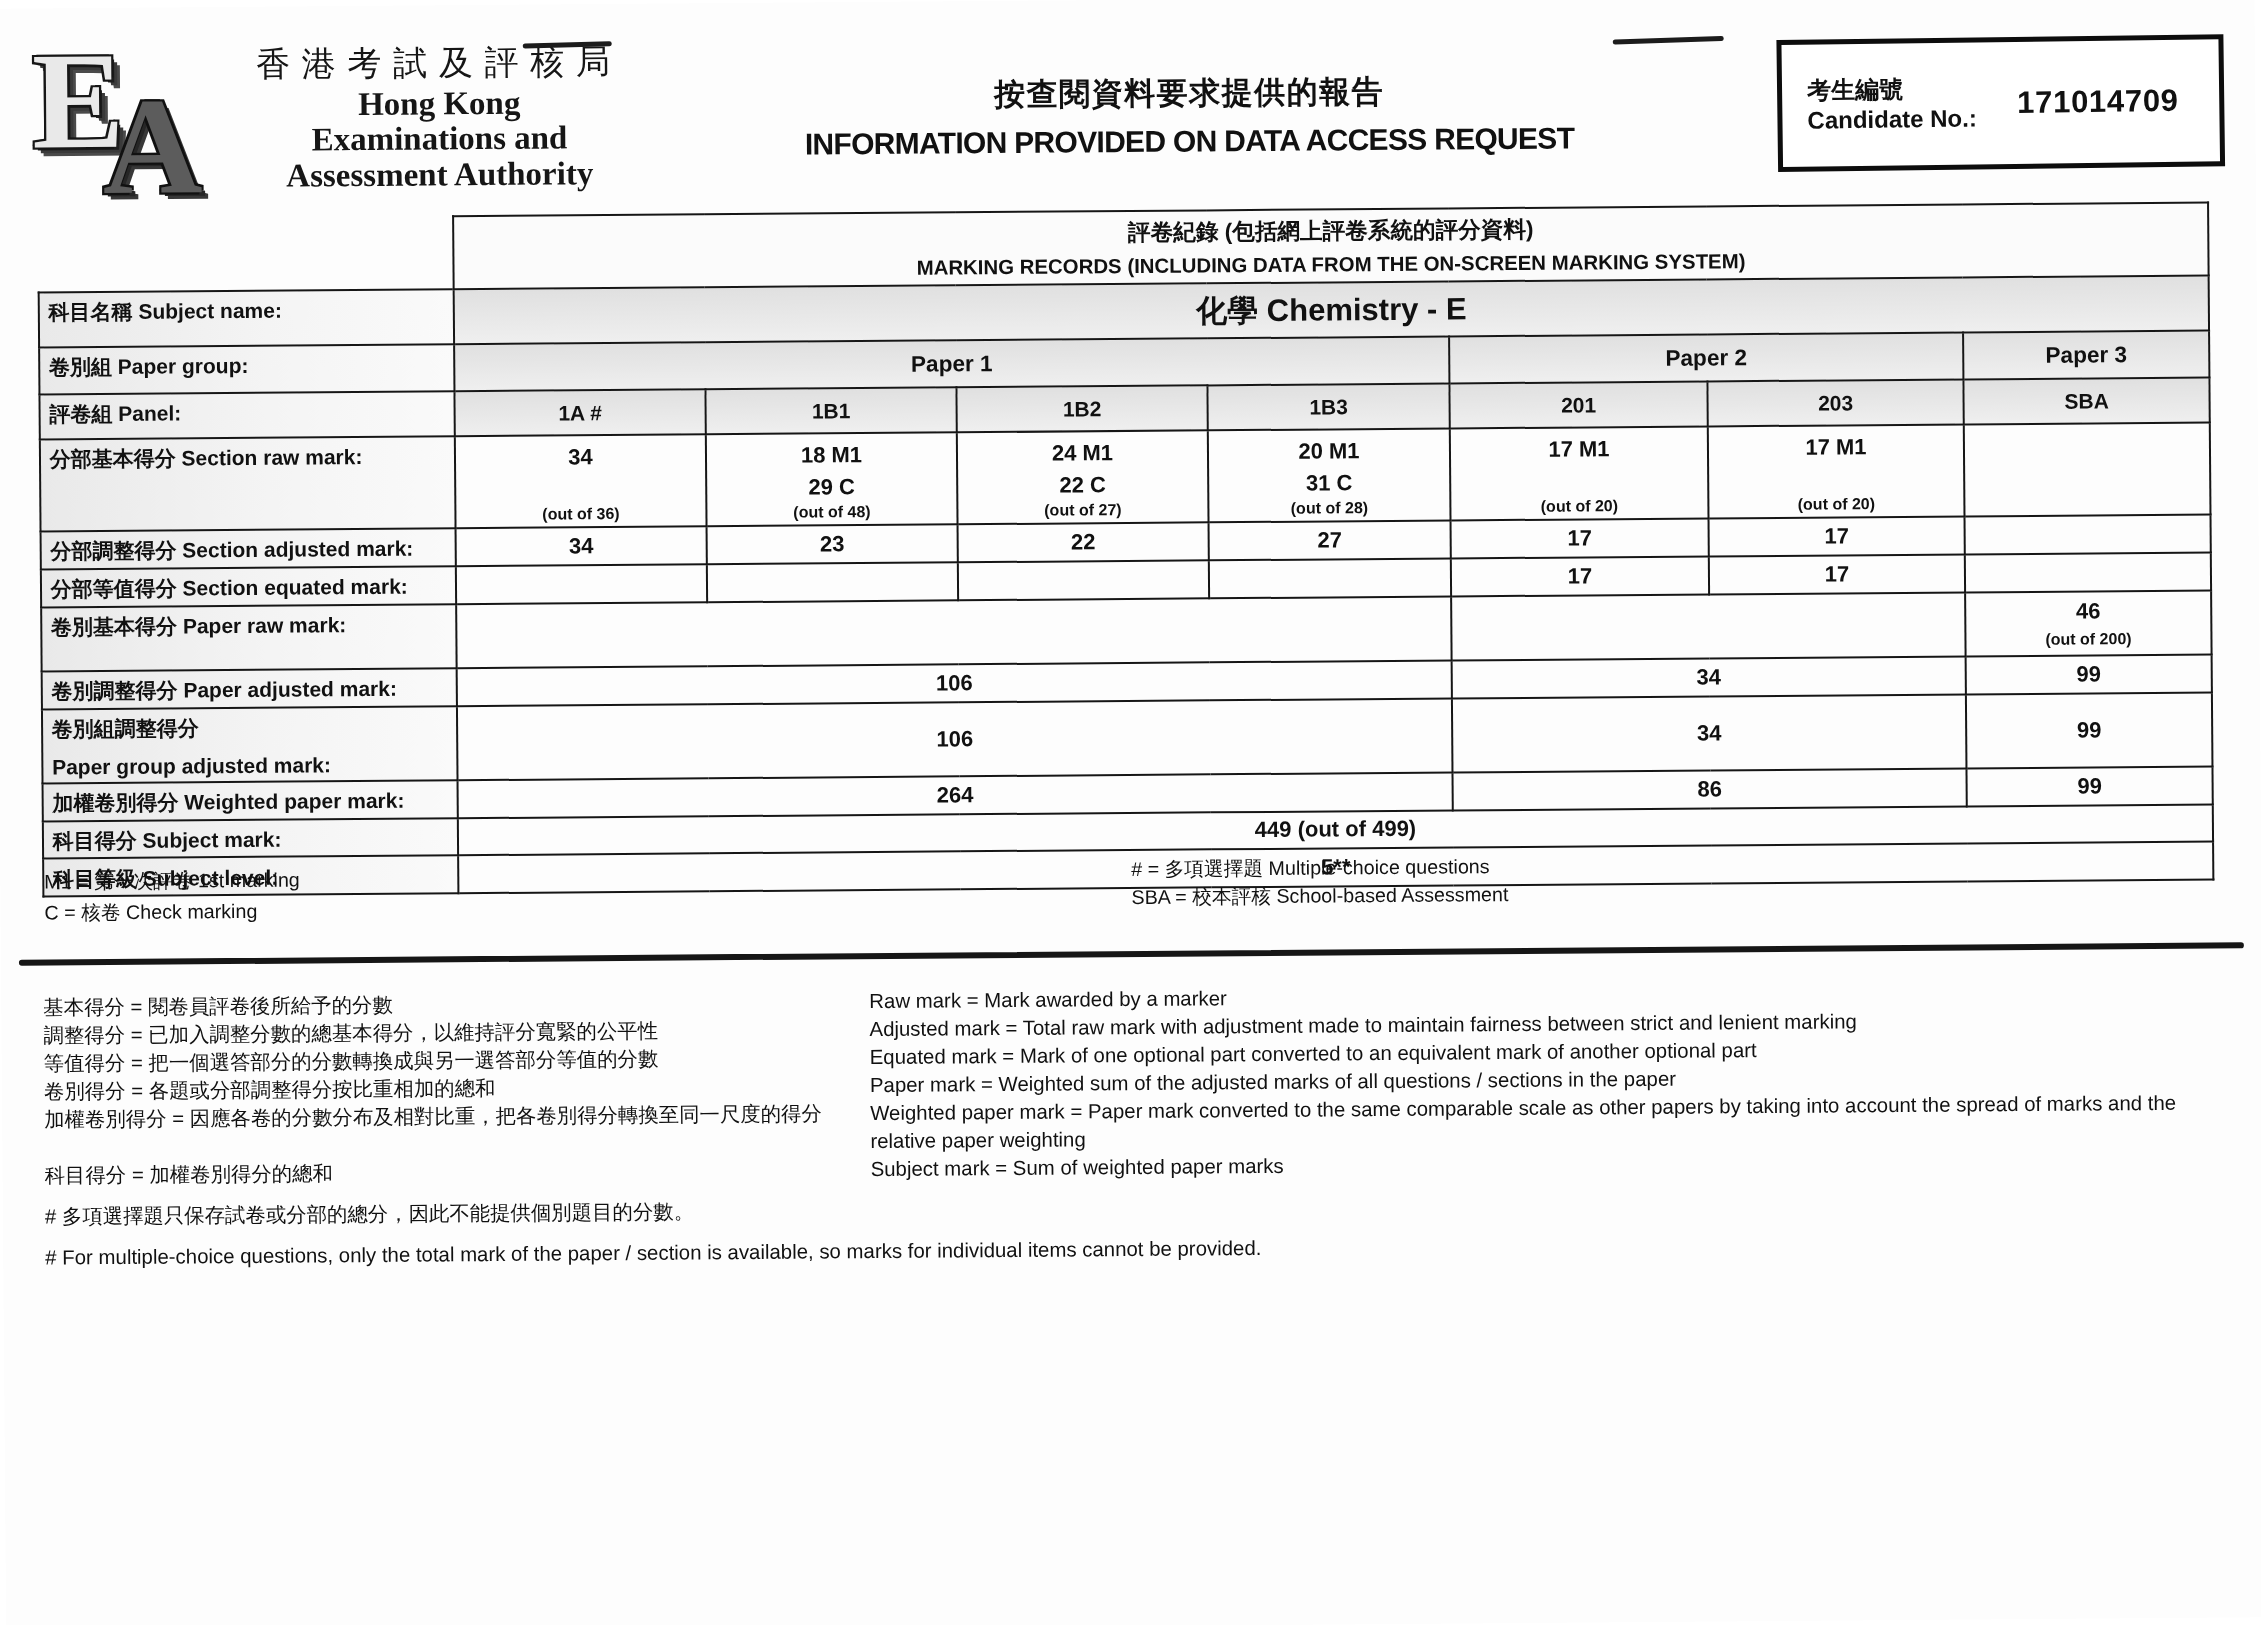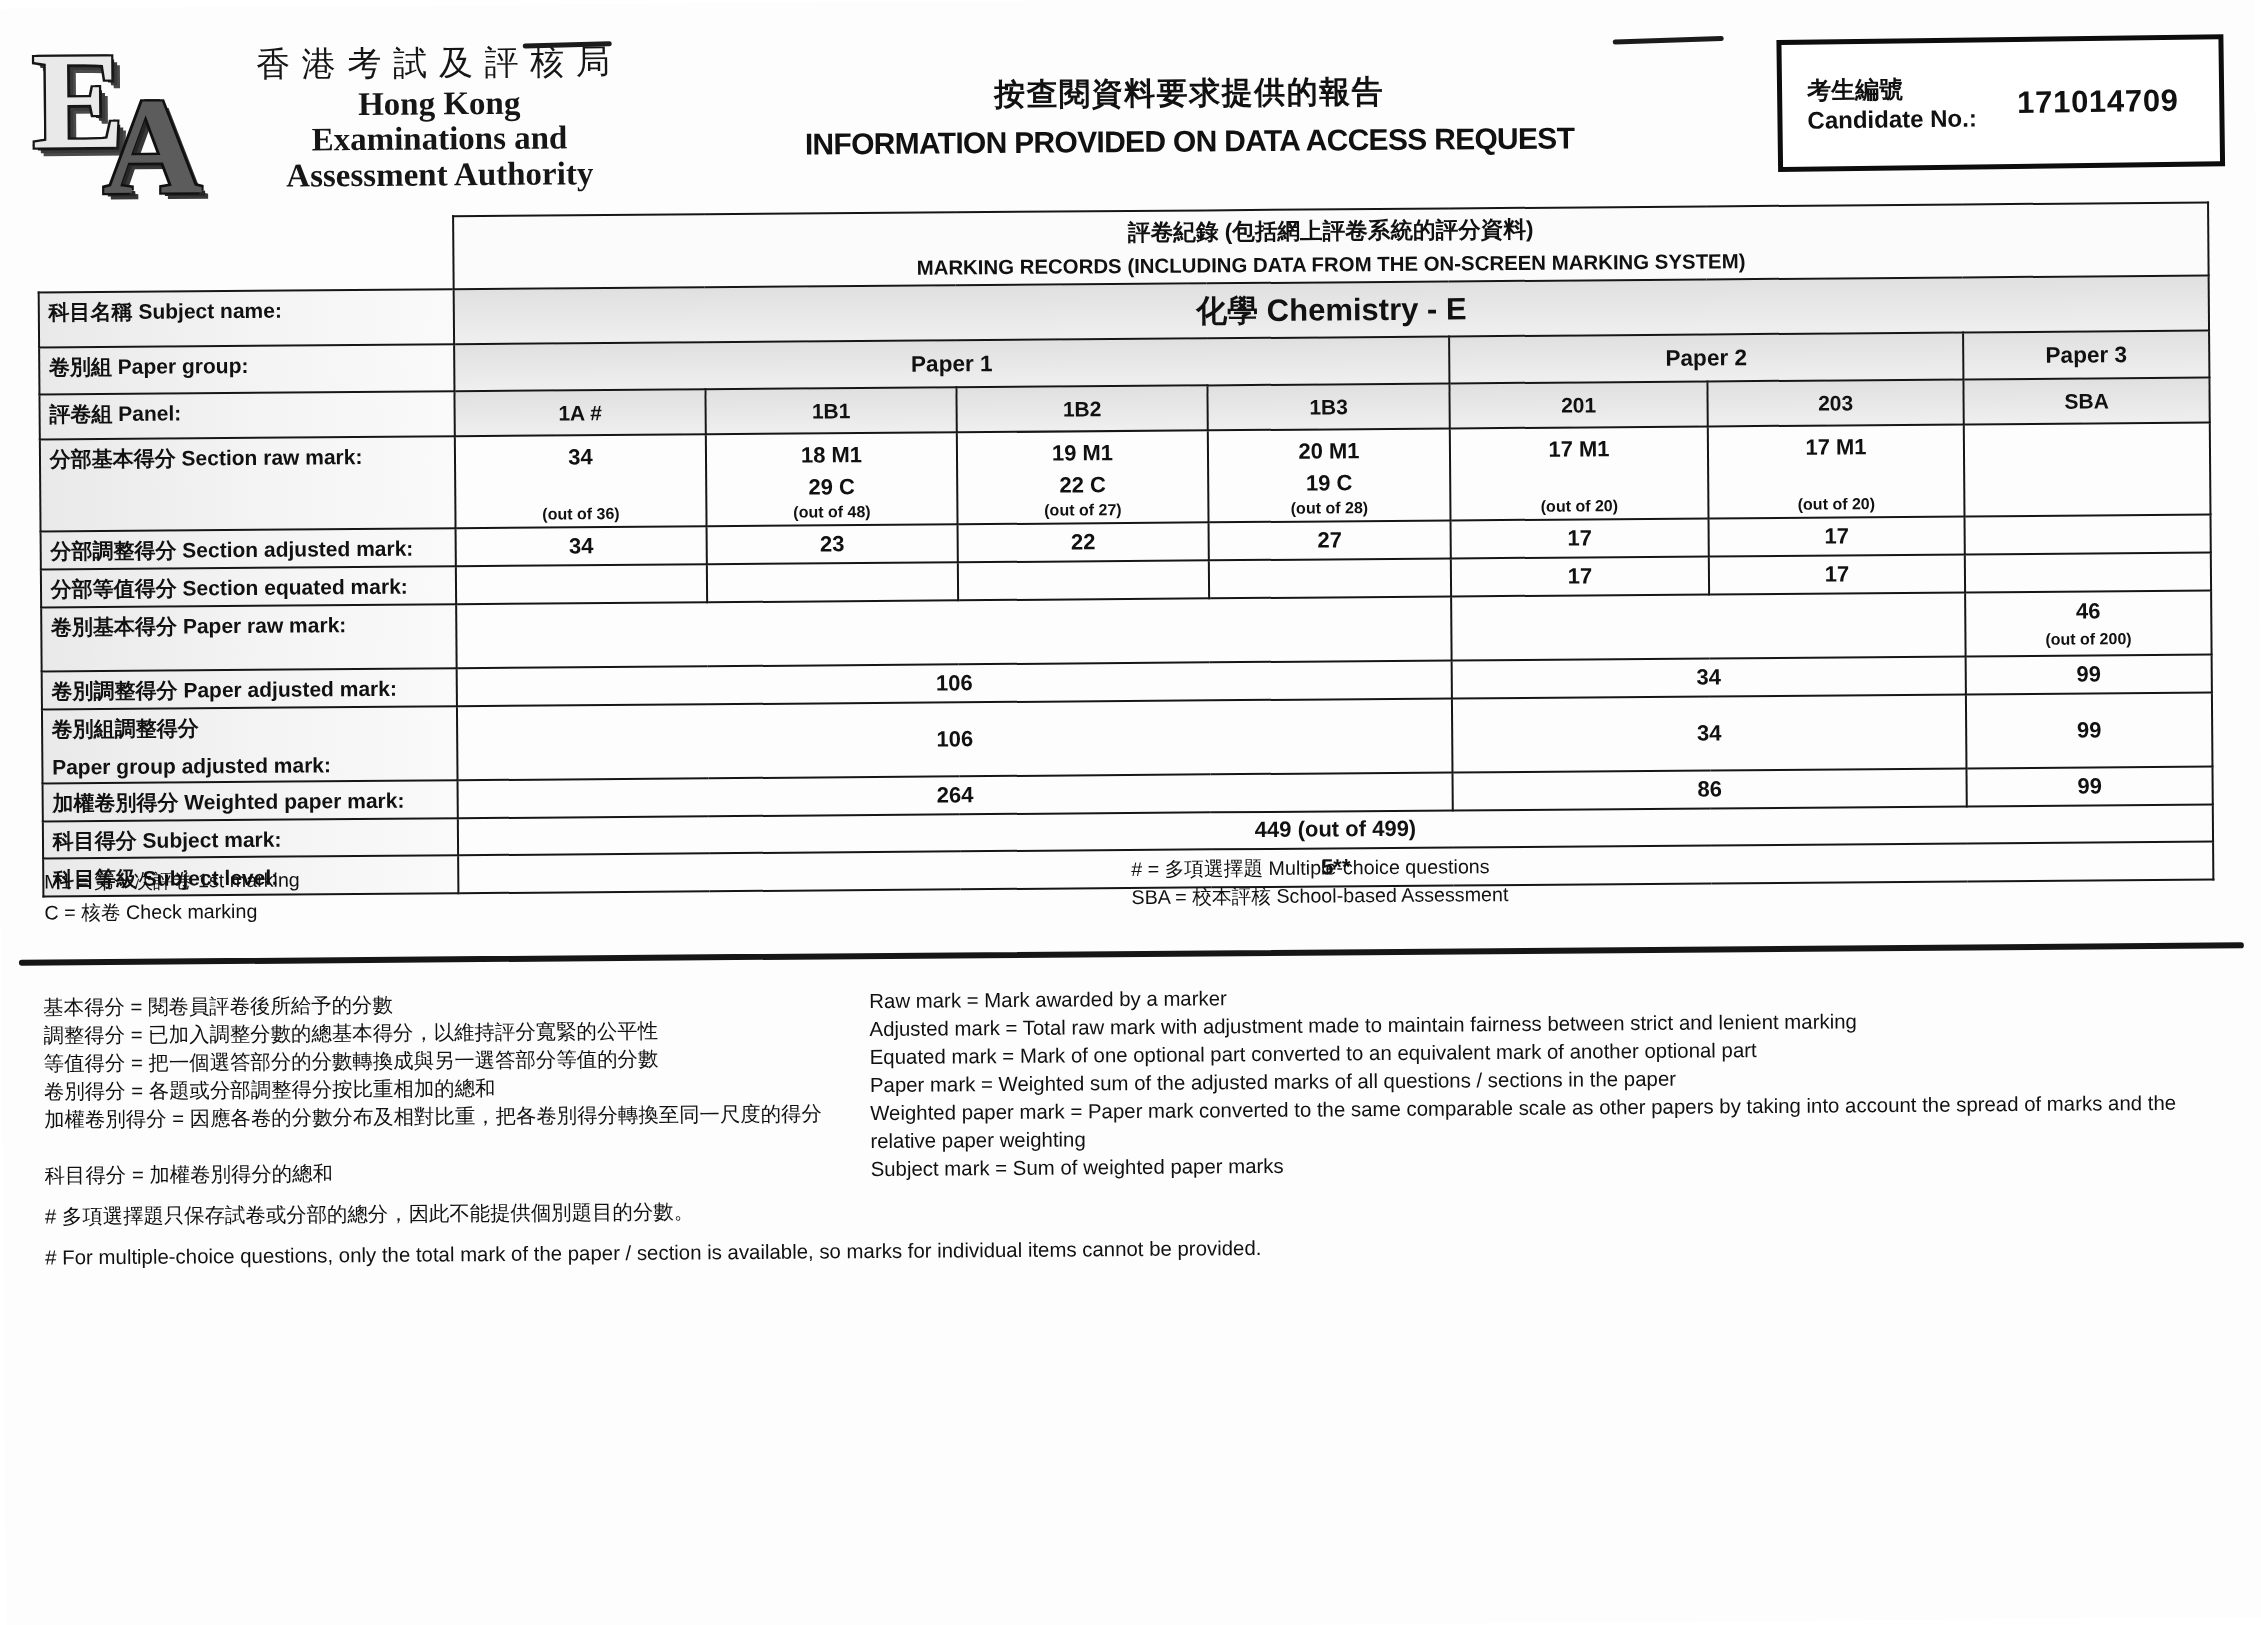--- a/index.html
+++ b/index.html
@@ -168,31 +168,31 @@
               <div class="rawlines">
           <div>18 M1</div>
           <div>29 C</div>
         </div>
               <div class="out">(out of 48)</div>
             </div>
       </td>
       <td class="val">
         <div class="rawwrap">
               <div class="rawlines">
-          <div>19 M1</div>
+          <div>24 M1</div>
           <div>22 C</div>
         </div>
               <div class="out">(out of 27)</div>
             </div>
       </td>
       <td class="val">
         <div class="rawwrap">
               <div class="rawlines">
           <div>20 M1</div>
-          <div>19 C</div>
+          <div>31 C</div>
         </div>
               <div class="out">(out of 28)</div>
             </div>
       </td>
       <td class="val">
         <div class="rawwrap">
               <div class="rawlines">
           <div>17 M1</div>
           <div></div>
         </div>

